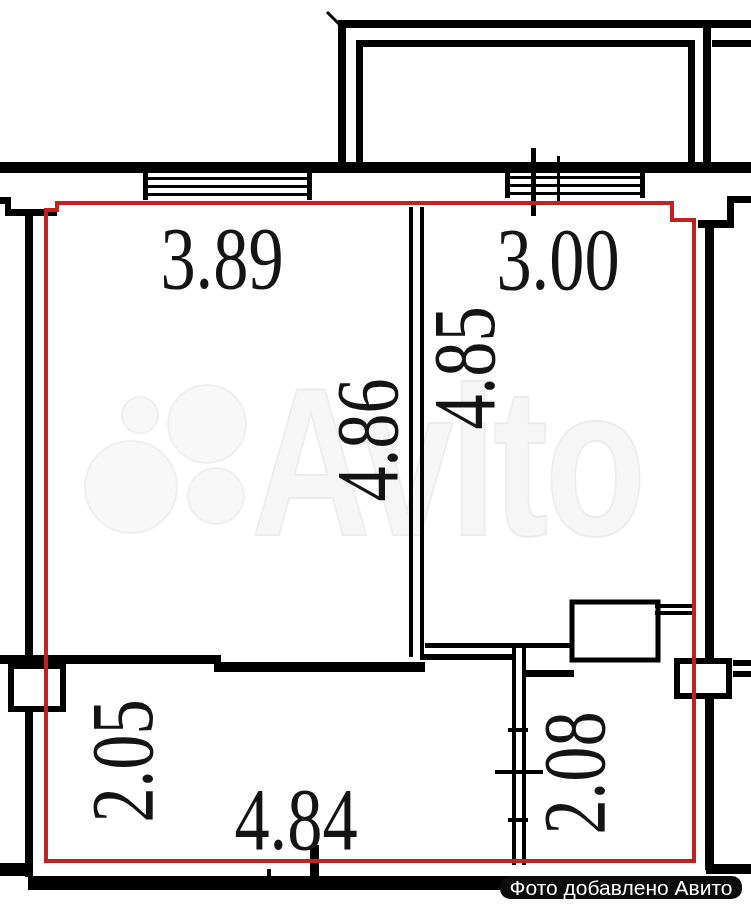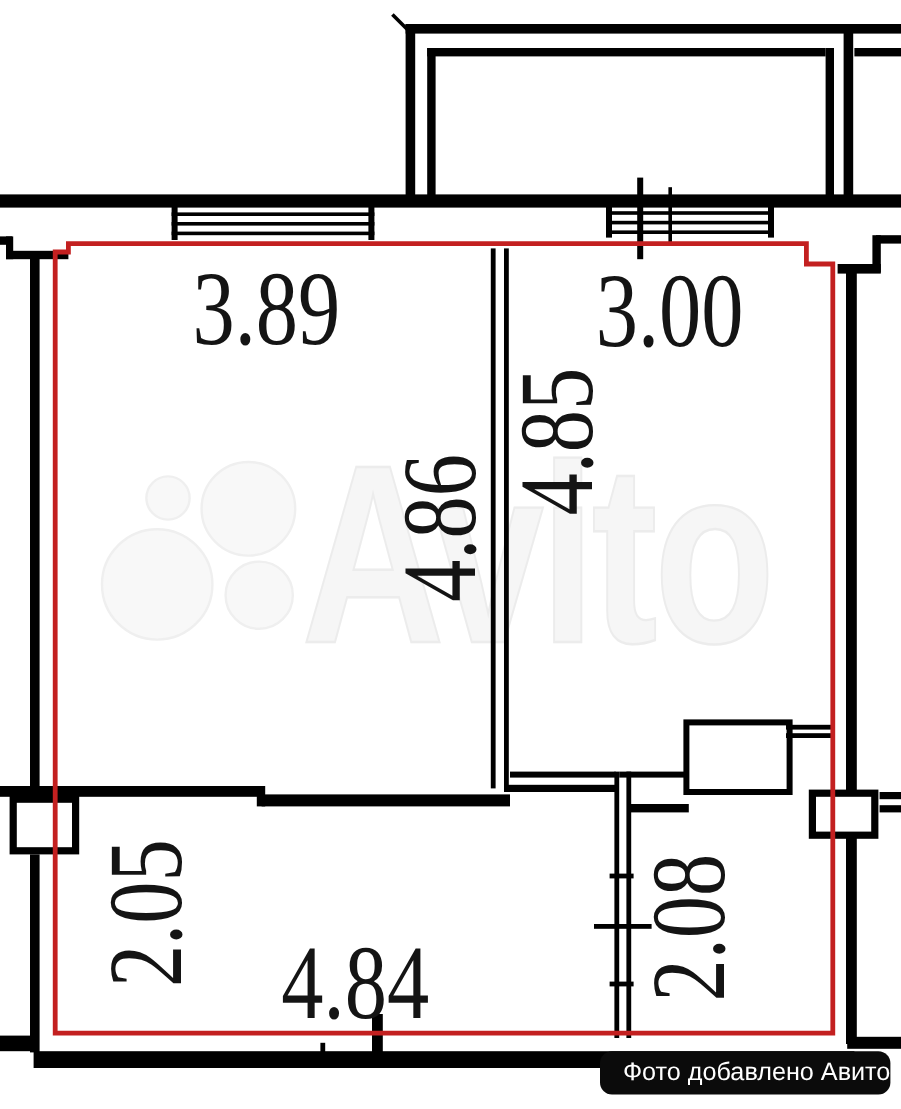--- a/index.html
+++ b/index.html
@@ -46,27 +46,27 @@
     white-space: nowrap;
     transform: translate(-50%, -50%) scaleX(0.8);
   }
   .dim.v { transform: translate(-50%, -50%) rotate(-90deg) scaleX(0.8); }
   
   #badge {
     position: absolute;
     left: 500px;
     top: 876px;
     width: 242px;
-    height: 36px;
+    height: 23px;
     z-index: 3;
     background: #0b0b0b;
     border-radius: 10px;
     display: flex;
     align-items: center;
-    justify-content: flex-end;
+    justify-content: center;
     color: #ffffff;
     font-size: 21px;
     font-family: "Liberation Sans", sans-serif;
     white-space: nowrap;
   }
 </style>
 </head>
 <body>
 
 <div id="stage">

